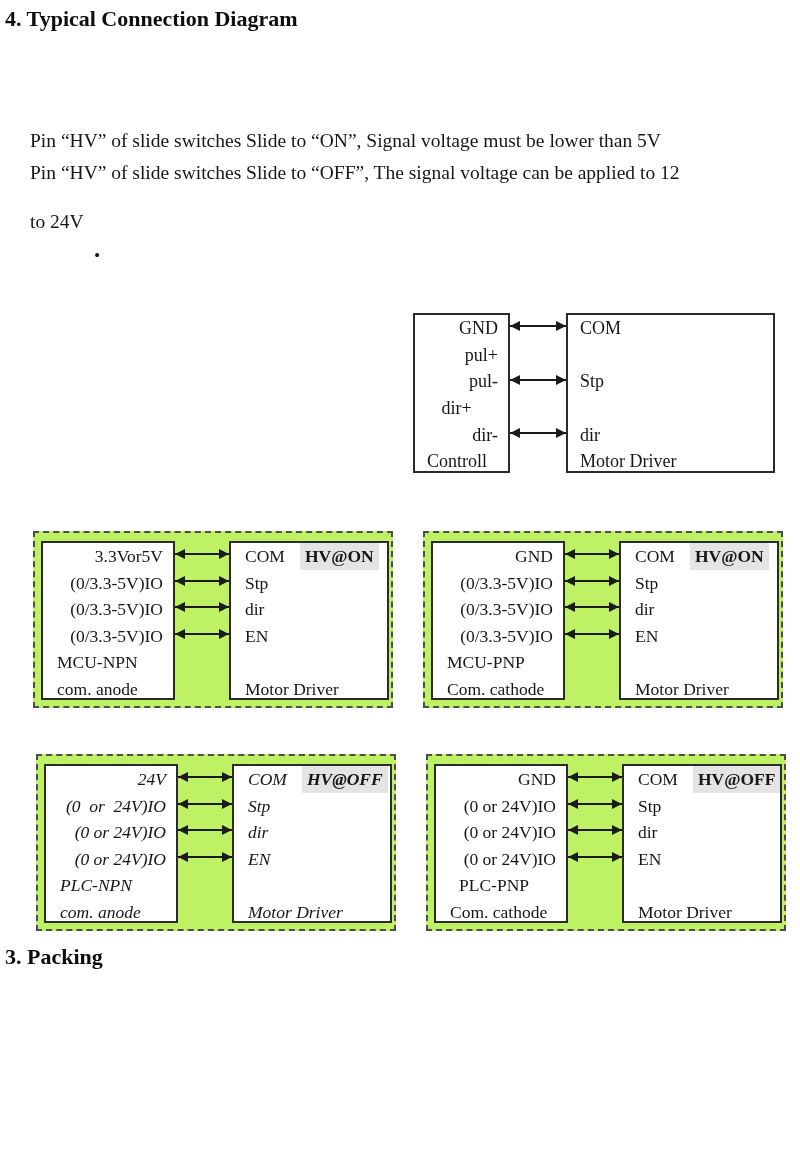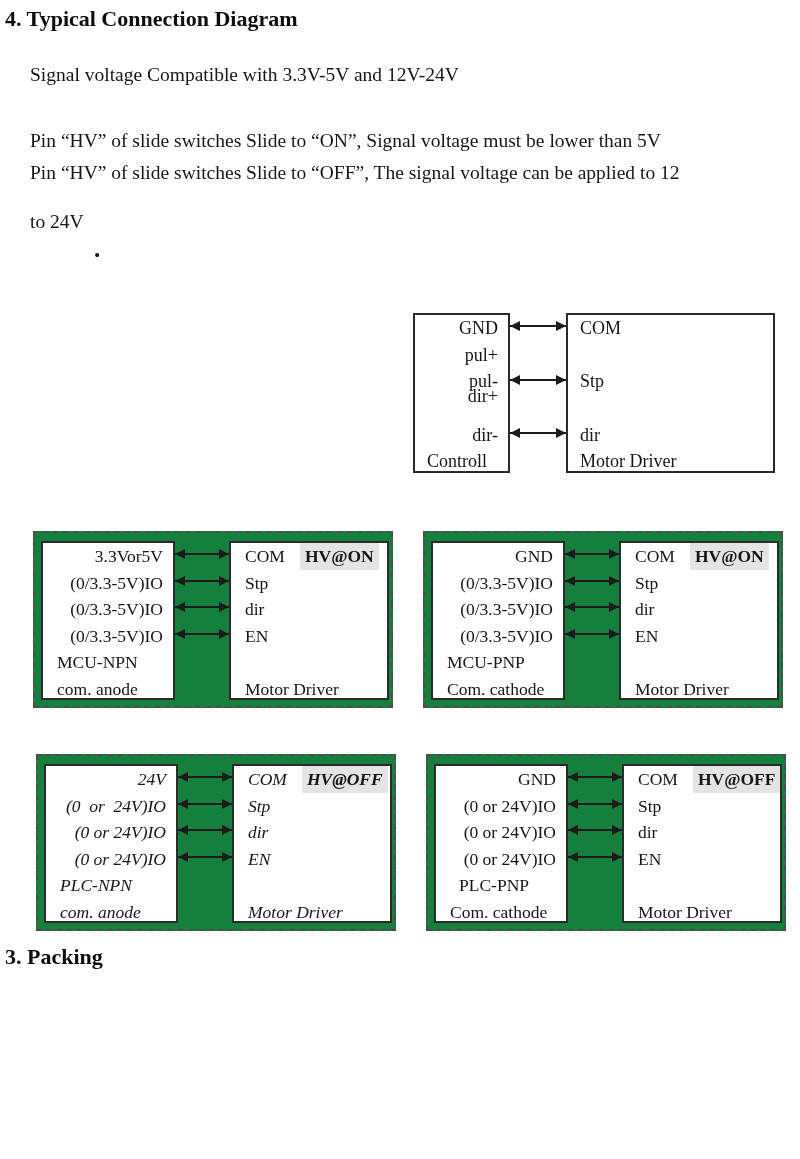--- a/index.html
+++ b/index.html
@@ -7,21 +7,21 @@
     position:relative;width:800px;height:1159px;background:#fff;overflow:hidden;
     font-family:"Liberation Serif","DejaVu Serif",serif;color:#161616;
   }
   .h-title{position:absolute;margin:0;font-size:22px;font-weight:bold;color:#0d0d0d;white-space:pre;}
   .note{position:absolute;left:30px;margin:0;font-size:19.5px;line-height:26px;white-space:pre;}
   .stray-dot{position:absolute;left:94px;top:236px;font-size:25px;font-weight:bold;line-height:25px;}
 
   .diagram-layer{position:absolute;left:0;top:0;width:100%;height:100%;}
   .diagram{position:absolute;}
   .solid-box{position:absolute;border:2px solid #2b2b2b;box-sizing:border-box;background:#fff;}
-  .dashed-cell{position:absolute;border:2px dashed #4d4d4d;box-sizing:border-box;background:#15803d;}
+  .dashed-cell{position:absolute;border:2px dashed #4d4d4d;box-sizing:border-box;background:#bef264;}
   .drow{position:absolute;left:0;right:0;font-size:17.5px;white-space:pre;overflow:visible;}
   #top-diagram .drow{font-size:18px;}
   .ral{text-align:right;padding-right:10px;}
   .lal{text-align:left;padding-left:12px;}
   .dashed-cell .lal{padding-left:14px;}
   .arrow{position:absolute;height:2px;background:#1b1b1b;}
   .arrow::before{content:"";position:absolute;left:0;top:-4px;width:0;height:0;
     border-top:5px solid transparent;border-bottom:5px solid transparent;border-right:10px solid #1b1b1b;}
   .arrow::after{content:"";position:absolute;right:0;top:-4px;width:0;height:0;
     border-top:5px solid transparent;border-bottom:5px solid transparent;border-left:10px solid #1b1b1b;}
@@ -36,34 +36,33 @@
   .packing-table .c1{width:113px;text-align:center;}
   .packing-table .c2{width:550px;text-align:left;padding-left:12px;}
 </style>
 </head>
 <body>
 
 <div class="page">
 
   <h1 class="h-title" style="left:5px;top:6px;">4. Typical Connection Diagram</h1>
 
-  <p class="note" style="top:62px;">Signal voltage Compatible with 3.3V-5V and 12V-24V</p>
   <p class="note" style="top:128px;">Pin “HV” of slide switches Slide to “ON”, Signal voltage must be lower than 5V</p>
   <p class="note" style="top:160px;">Pin “HV” of slide switches Slide to “OFF”, The signal voltage can be applied to 12</p>
   <p class="note" style="top:209px;">to 24V</p>
 
   <span class="stray-dot">.</span>
 
   <div class="diagram-layer">
     <div id="top-diagram" class="diagram" style="left:413px;top:313px;width:362px;height:160px;">
         <div class="solid-box" style="left: 0px; top: 0px; width: 97px; height: 160px;">
           <div class="drow ral" style="top: 0px; height: 26.6667px; line-height: 26.6667px;">GND</div>
           <div class="drow ral" style="top: 26.6667px; height: 26.6667px; line-height: 26.6667px;">pul+</div>
           <div class="drow ral" style="top: 53.3333px; height: 26.6667px; line-height: 26.6667px;">pul-</div>
-          <div class="drow ral" style="top: 68px; height: 26.6667px; line-height: 26.6667px;">dir+</div>
+          <div class="drow ral" style="top: 80px; height: 26.6667px; line-height: 26.6667px; text-align: center;">dir+</div>
           <div class="drow ral" style="top: 106.667px; height: 26.6667px; line-height: 26.6667px;">dir-</div>
           <div class="drow lal" style="top: 133.333px; height: 26.6667px; line-height: 26.6667px;">Controll</div>
         </div>
         <div class="solid-box" style="left: 153px; top: 0px; width: 209px; height: 160px;">
           <div class="drow lal" style="top: 0px; height: 26.6667px; line-height: 26.6667px;">COM</div>
           <div class="drow lal" style="top: 53.3333px; height: 26.6667px; line-height: 26.6667px;">Stp</div>
           <div class="drow lal" style="top: 106.667px; height: 26.6667px; line-height: 26.6667px;">dir</div>
           <div class="drow lal" style="top: 133.333px; height: 26.6667px; line-height: 26.6667px;">Motor Driver</div>
         </div>
         <div class="arrow" style="left: 97px; width: 56px; top: 12.3333px;"></div>

